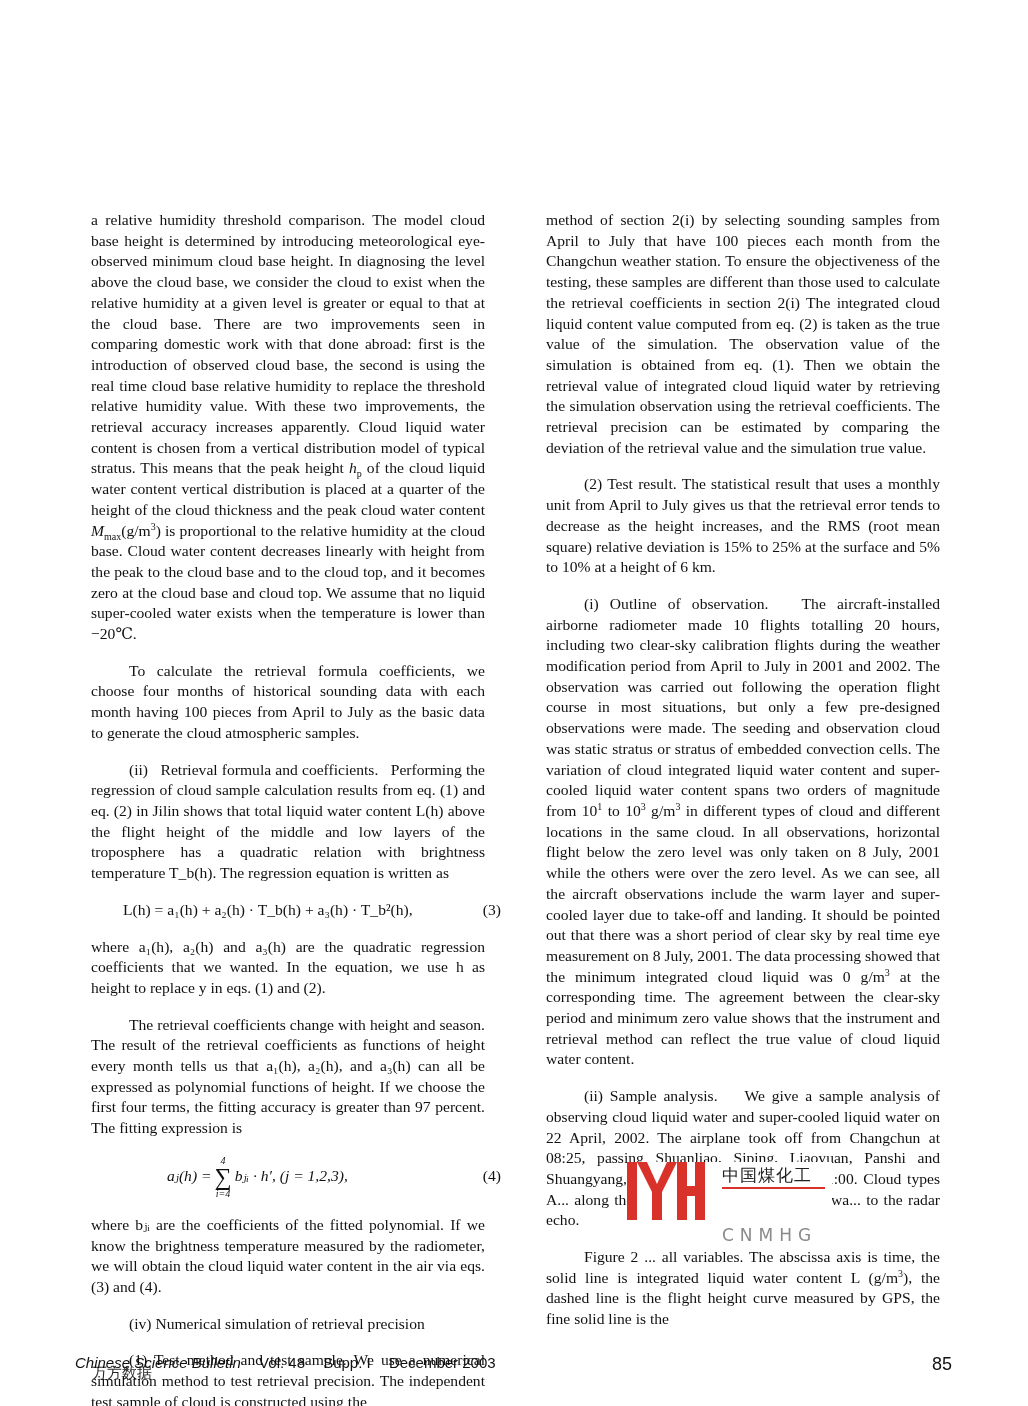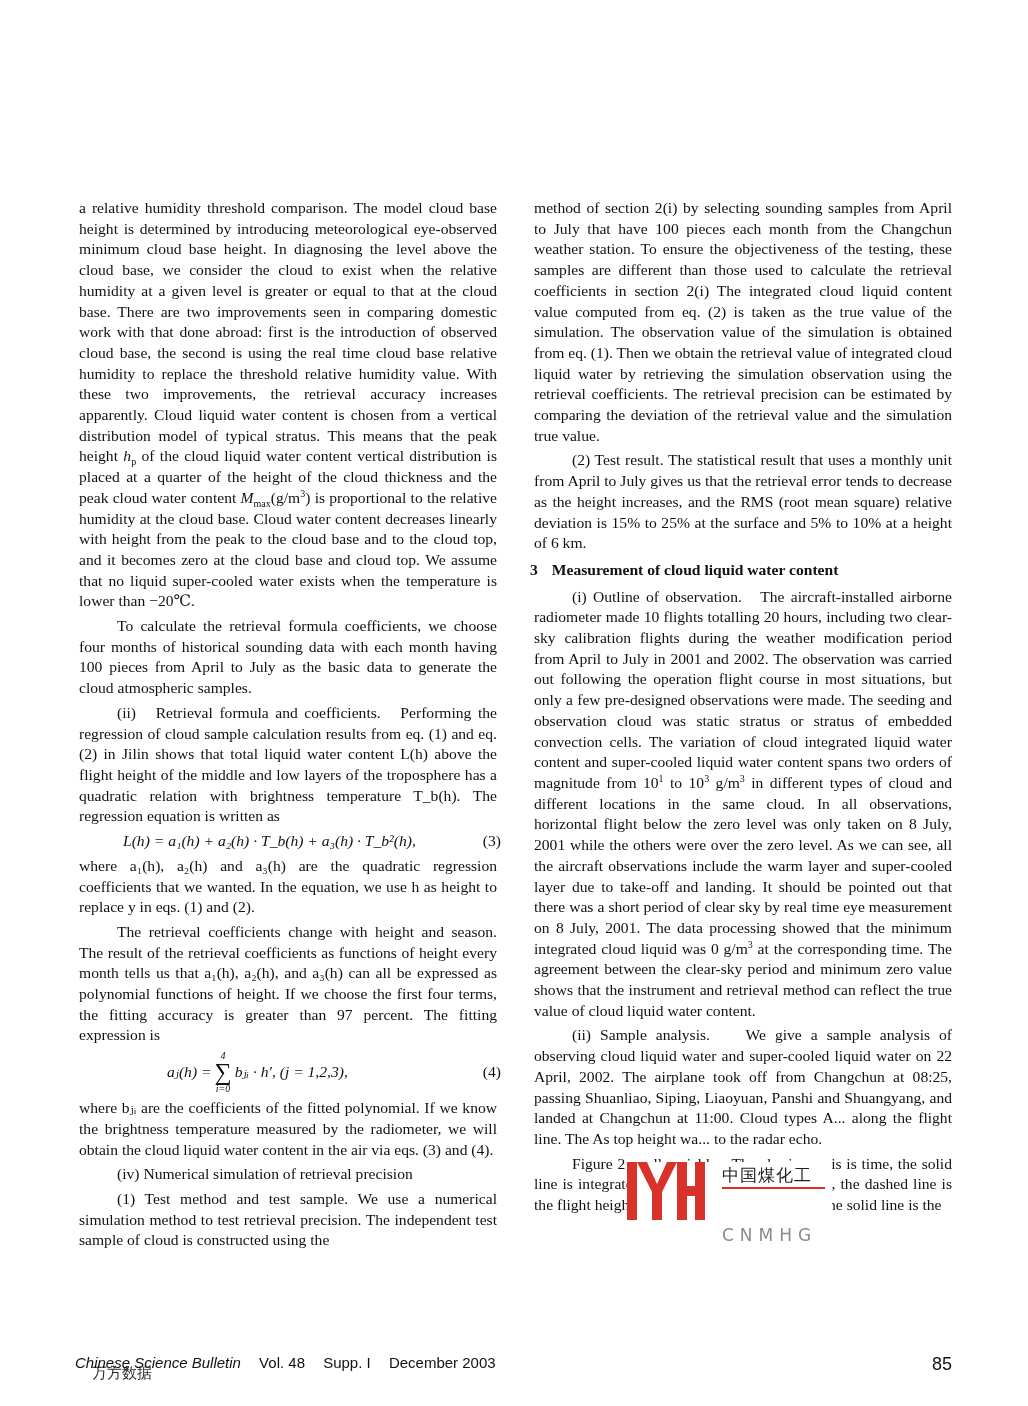--- a/index.html
+++ b/index.html
@@ -2,24 +2,24 @@
 <html><head>
 <meta charset="utf-8">
 <style>
   html, body { margin: 0; padding: 0; background: #ffffff; }
   body { width: 1028px; height: 1406px; position: relative; overflow: hidden;
          font-family: "Liberation Serif", "DejaVu Serif", serif; color: #111; }
   .col { position: absolute; top: 194px; width: 426px; font-size: 15.6px; line-height: 20.7px;
          text-align: justify; }
   .col.left { left: 75px; }
   .col.right { left: 530px; }
-  p { margin: 4px; }
+  p { margin: 16px; }
   p.ind { text-indent: 38px; }
   .eq { display: flex; justify-content: space-between; align-items: center; margin: 4px 0; font-style: normal; }
-  .eq .f { padding-left: 48px; font-style: italic; }
+  .eq .f { padding-left: 48px; }
   .eq .f2 { padding-left: 92px; font-style: italic; display: flex; align-items: center; }
   .sum { display: inline-flex; flex-direction: column; align-items: center; font-style: normal; line-height: 11px; margin: 0 3px; }
   .sum .big { font-size: 24px; line-height: 22px; }
   .sum .lim { font-size: 10px; font-style: italic; }
   h3 { font-size: 15.6px; font-weight: bold; margin: 6px 0 6px 0; }
   h3 .num { margin-right: 14px; }
   sub, sup { font-size: 10px; line-height: 0; }
   i { font-style: italic; }
   .footer { position: absolute; top: 1354px; left: 75px; font-family: "Liberation Sans", sans-serif; font-size: 15px; color: #111; }
   .footer .journal { font-style: italic; margin-right: 14px; }
@@ -44,35 +44,34 @@
     <span>(3)</span>
   </div>
   <p>where a₁(h), a₂(h) and a₃(h) are the quadratic regression coefficients that we wanted. In the equation, we use h as height to replace y in eqs. (1) and (2).</p>
   <p class="ind">The retrieval coefficients change with height and season. The result of the retrieval coefficients as functions of height every month tells us that a₁(h), a₂(h), and a₃(h) can all be expressed as polynomial functions of height. If we choose the first four terms, the fitting accuracy is greater than 97 percent. The fitting expression is</p>
   <div class="eq">
     <span class="f2">
       <span>aⱼ(h) =</span>
       <span class="sum">
         <span class="lim">4</span>
         <span class="big">∑</span>
-        <span class="lim">i=0</span>
+        <span class="lim">i=4</span>
       </span>
       <span>bⱼᵢ · h′,   (j = 1,2,3),</span>
     </span>
     <span>(4)</span>
   </div>
   <p>where bⱼᵢ are the coefficients of the fitted polynomial. If we know the brightness temperature measured by the radiometer, we will obtain the cloud liquid water content in the air via eqs. (3) and (4).</p>
   <p class="ind">(iv) Numerical simulation of retrieval precision</p>
   <p class="ind">(1) Test method and test sample. We use a numerical simulation method to test retrieval precision. The independent test sample of cloud is constructed using the</p>
 </div>
 
 <div class="col right">
   <p>method of section 2(i) by selecting sounding samples from April to July that have 100 pieces each month from the Changchun weather station. To ensure the objectiveness of the testing, these samples are different than those used to calculate the retrieval coefficients in section 2(i) The integrated cloud liquid content value computed from eq. (2) is taken as the true value of the simulation. The observation value of the simulation is obtained from eq. (1). Then we obtain the retrieval value of integrated cloud liquid water by retrieving the simulation observation using the retrieval coefficients. The retrieval precision can be estimated by comparing the deviation of the retrieval value and the simulation true value.</p>
   <p class="ind">(2) Test result.  The statistical result that uses a monthly unit from April to July gives us that the retrieval error tends to decrease as the height increases, and the RMS (root mean square) relative deviation is 15% to 25% at the surface and 5% to 10% at a height of 6 km.</p>
-  <h3><span class="num">3</span><span>Measurement of cloud liquid water content</span></h3>
   <p class="ind"><span>(i)</span> <span>Outline of observation.</span>&nbsp;&nbsp; <span>The aircraft-installed airborne radiometer made 10 flights totalling 20 hours, including two clear-sky calibration flights during the weather modification period from April to July in 2001 and 2002. The observation was carried out following the operation flight course in most situations, but only a few pre-designed observations were made. The seeding and observation cloud was static stratus or stratus of embedded convection cells. The variation of cloud integrated liquid water content and super-cooled liquid water content spans two orders of magnitude from 10</span><sup>1</sup><span> to 10</span><sup>3</sup><span> g/m</span><sup>3</sup><span> in different types of cloud and different locations in the same cloud. In all observations, horizontal flight below the zero level was only taken on 8 July, 2001 while the others were over the zero level. As we can see, all the aircraft observations include the warm layer and super-cooled layer due to take-off and landing. It should be pointed out that there was a short period of clear sky by real time eye measurement on 8 July, 2001. The data processing showed that the minimum integrated cloud liquid was 0 g/m</span><sup>3</sup><span> at the corresponding time. The agreement between the clear-sky period and minimum zero value shows that the instrument and retrieval method can reflect the true value of cloud liquid water content.</span></p>
   <p class="ind"><span>(ii)</span> <span>Sample analysis.</span>&nbsp;&nbsp;&nbsp; <span>We give a sample analysis of observing cloud liquid water and super-cooled liquid water on 22 April, 2002. The airplane took off from Changchun at 08:25, passing Shuanliao, Siping, Liaoyuan, Panshi and Shuangyang, and landed at Changchun at 11:00. Cloud types A... along the flight line. The As top height wa... to the radar echo.</span></p>
   <p class="ind"><span>Figure 2 ... all variables. The abscissa axis is time, the solid line is integrated liquid water content L (g/m</span><sup>3</sup><span>), the dashed line is the flight height curve measured by GPS, the fine solid line is the</span></p>
 </div>
 
 <div class="logo">
   <svg class="mark" viewBox="0 0 78 58">
     <rect x="0" y="0" width="10" height="58" fill="#d9322b"></rect>
     <polygon points="10,0 20,0 30,22 40,0 50,0 35,30 25,30" fill="#d9322b"></polygon>
     <rect x="25" y="26" width="10" height="32" fill="#d9322b"></rect>

